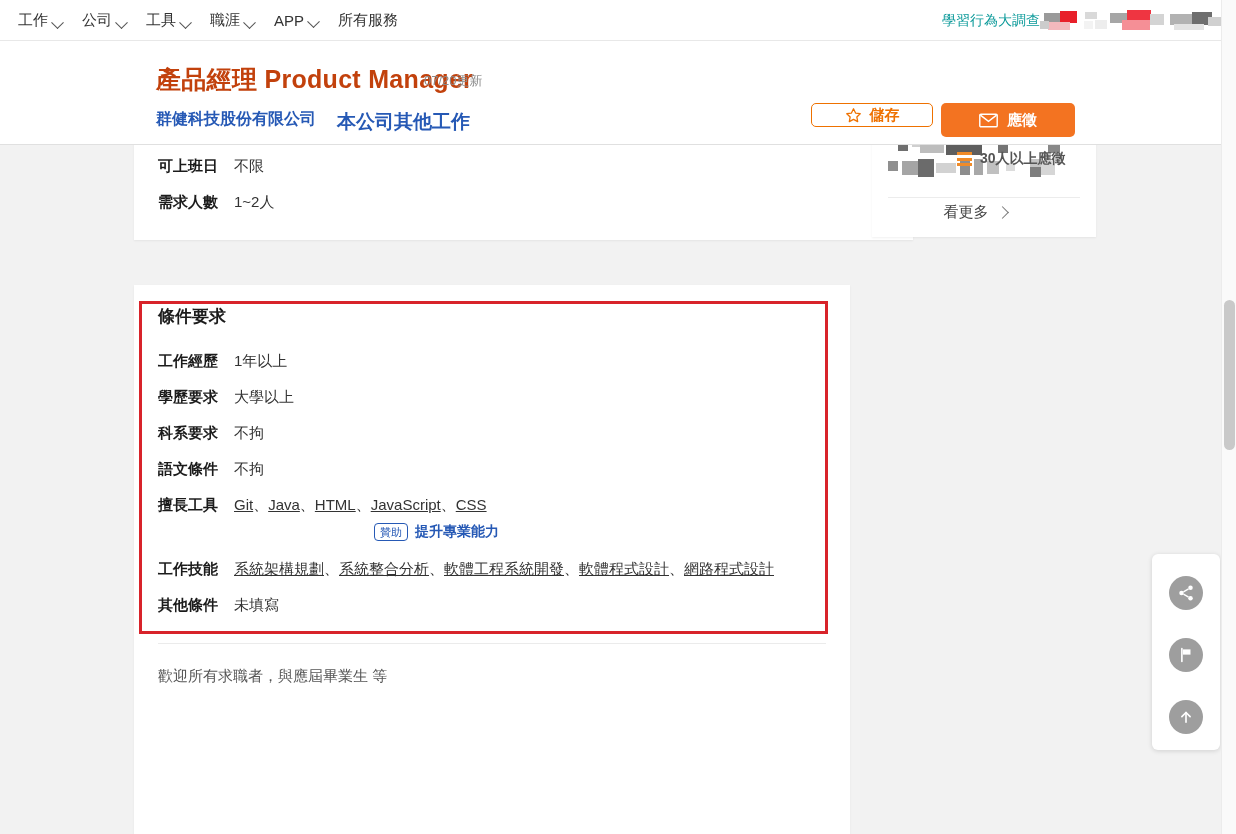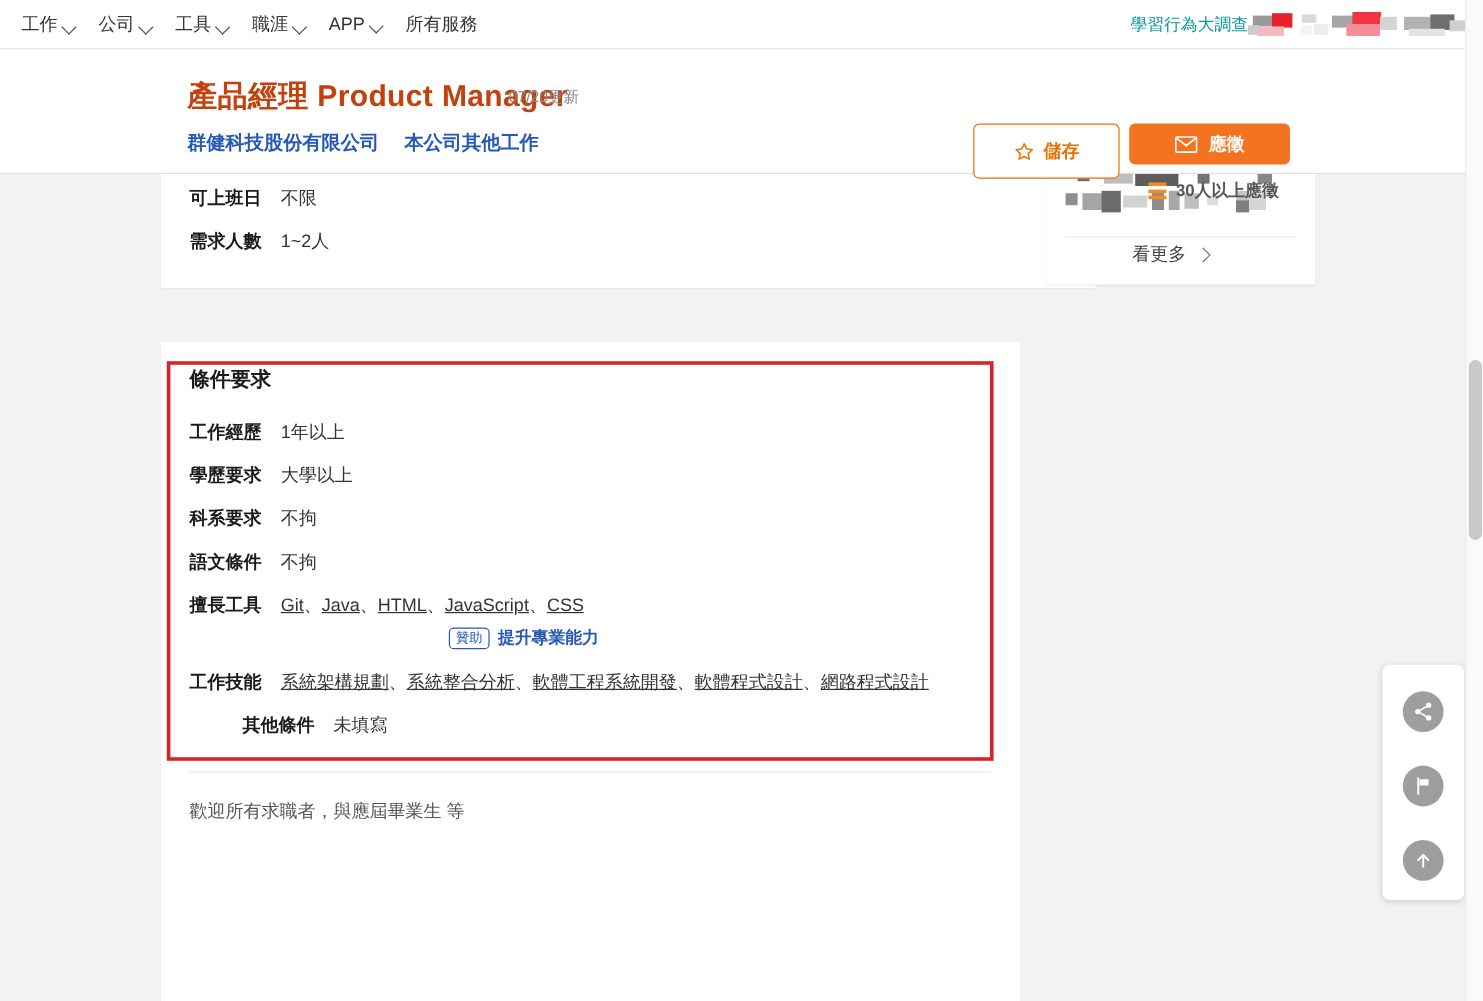--- a/index.html
+++ b/index.html
@@ -114,25 +114,25 @@
   .job-updated {
     position: absolute; left: 424px; top: 31px;
     font-size: 13px; color: #8a8a8a;
   }
   .company-link {
     position: absolute; left: 156px; top: 68px;
     font-size: 16px; font-weight: bold; color: #2659b5; cursor: pointer; font-family: Liberation Serif, serif;
   }
   .other-jobs-link {
     position: absolute; left: 337px; top: 68px;
-    font-size: 16px; font-weight: bold; color: #2659b5; cursor: pointer;
+    font-size: 19px; font-weight: bold; color: #2659b5; cursor: pointer;
   }
   .btn-save {
     position: absolute; left: 811px; top: 62px;
-    width: 122px; height: 46px;
+    width: 122px; height: 24px;
     border: 1px solid #ee7100; border-radius: 5px; background: #fff;
     color: #ee7100; font-size: 15px; font-weight: bold;
     display: flex; align-items: center; justify-content: center; gap: 8px;
     cursor: pointer;
   }
   .btn-apply {
     position: absolute; left: 941px; top: 62px;
     width: 134px; height: 34px;
     border: none; border-radius: 5px; background: #f37321;
     color: #fff; font-size: 15px; font-weight: bold;
@@ -386,21 +386,21 @@
       <span class="sponsor-text">提升專業能力</span>
     </div>
 
     <div class="row" style="left:24px; top:273px;">
       <span class="lbl">工作技能</span>
       <span class="val">
         <a class="skill">系統架構規劃</a><span class="sep">、</span><a class="skill">系統整合分析</a><span class="sep">、</span><a class="skill">軟體工程系統開發</a><span class="sep">、</span><a class="skill">軟體程式設計</a><span class="sep">、</span><a class="skill">網路程式設計</a>
       </span>
     </div>
 
-    <div class="row" style="left:24px; top:309px;margin-left:44px;">
+    <div class="row" style="left:24px; top:309px;">
       <span class="lbl">其他條件</span>
       <span class="val">未填寫</span>
     </div>
 
     <div class="hr-line"></div>
     <div class="welcome-text">歡迎所有求職者，與應屆畢業生 等</div>
   </div>
 
   <div class="redbox"></div>
 

